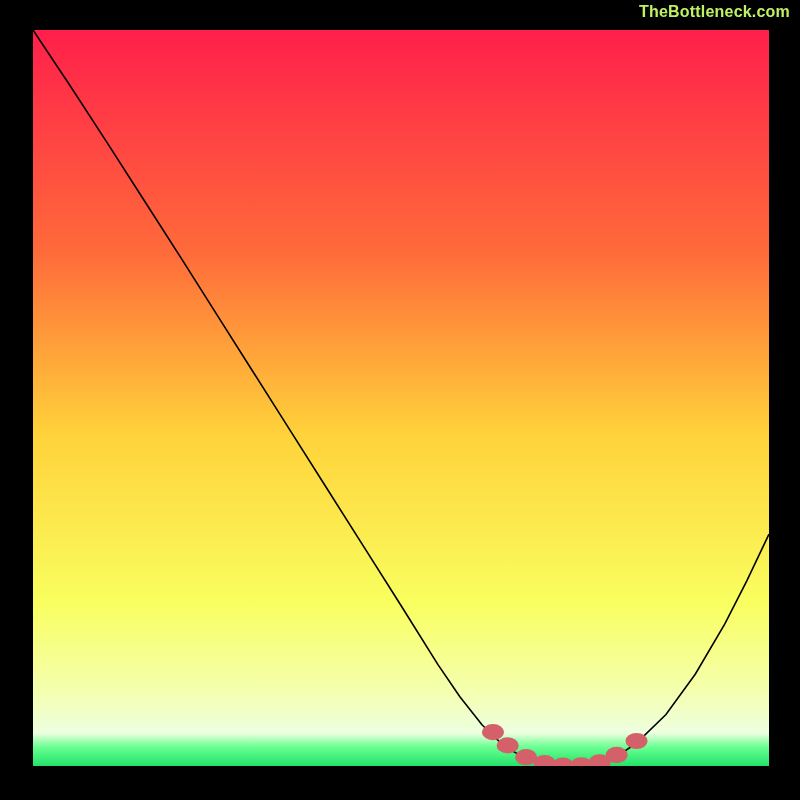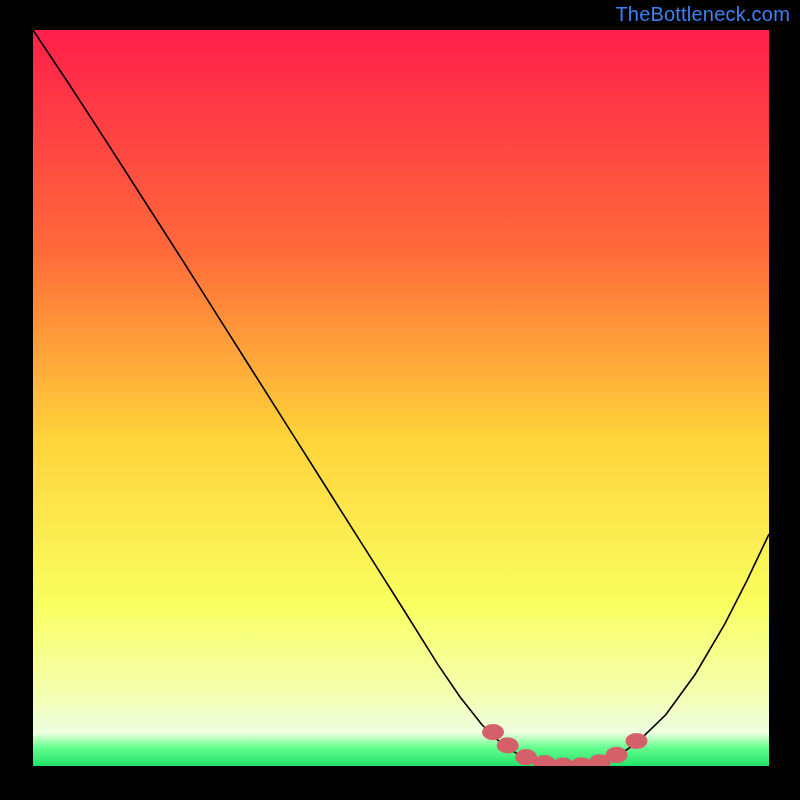--- a/index.html
+++ b/index.html
@@ -14,23 +14,23 @@
   .stage {
     position: relative;
     width: 800px;
     height: 800px;
     background: #000000;
   }
   .watermark {
     position: absolute;
     top: 3px;
     right: 10px;
-    color: #3b82f6;
-    font-size: 20px;
-    font-weight: 400;
+    color: #bef264;
+    font-size: 16px;
+    font-weight: 700;
     letter-spacing: 0.2px;
     z-index: 10;
   }
   svg.plot {
     position: absolute;
     left: 33px;
     top: 30px;
     width: 736px;
     height: 736px;
     display: block;

